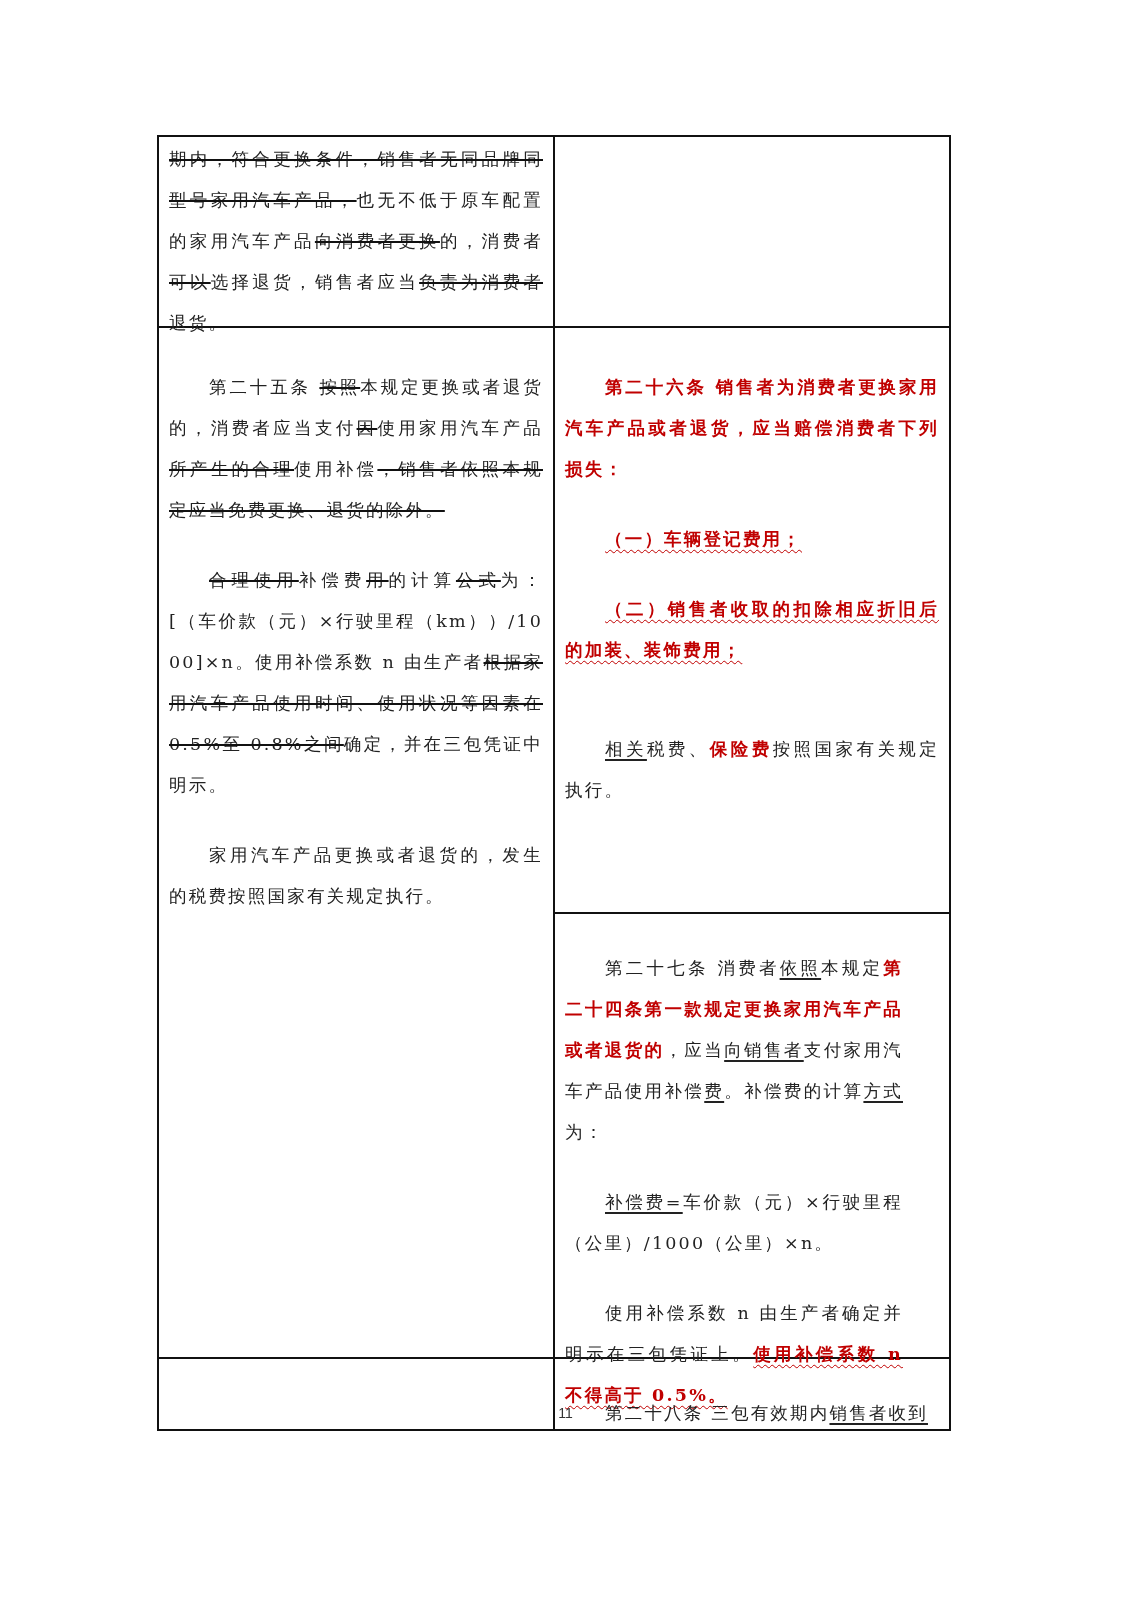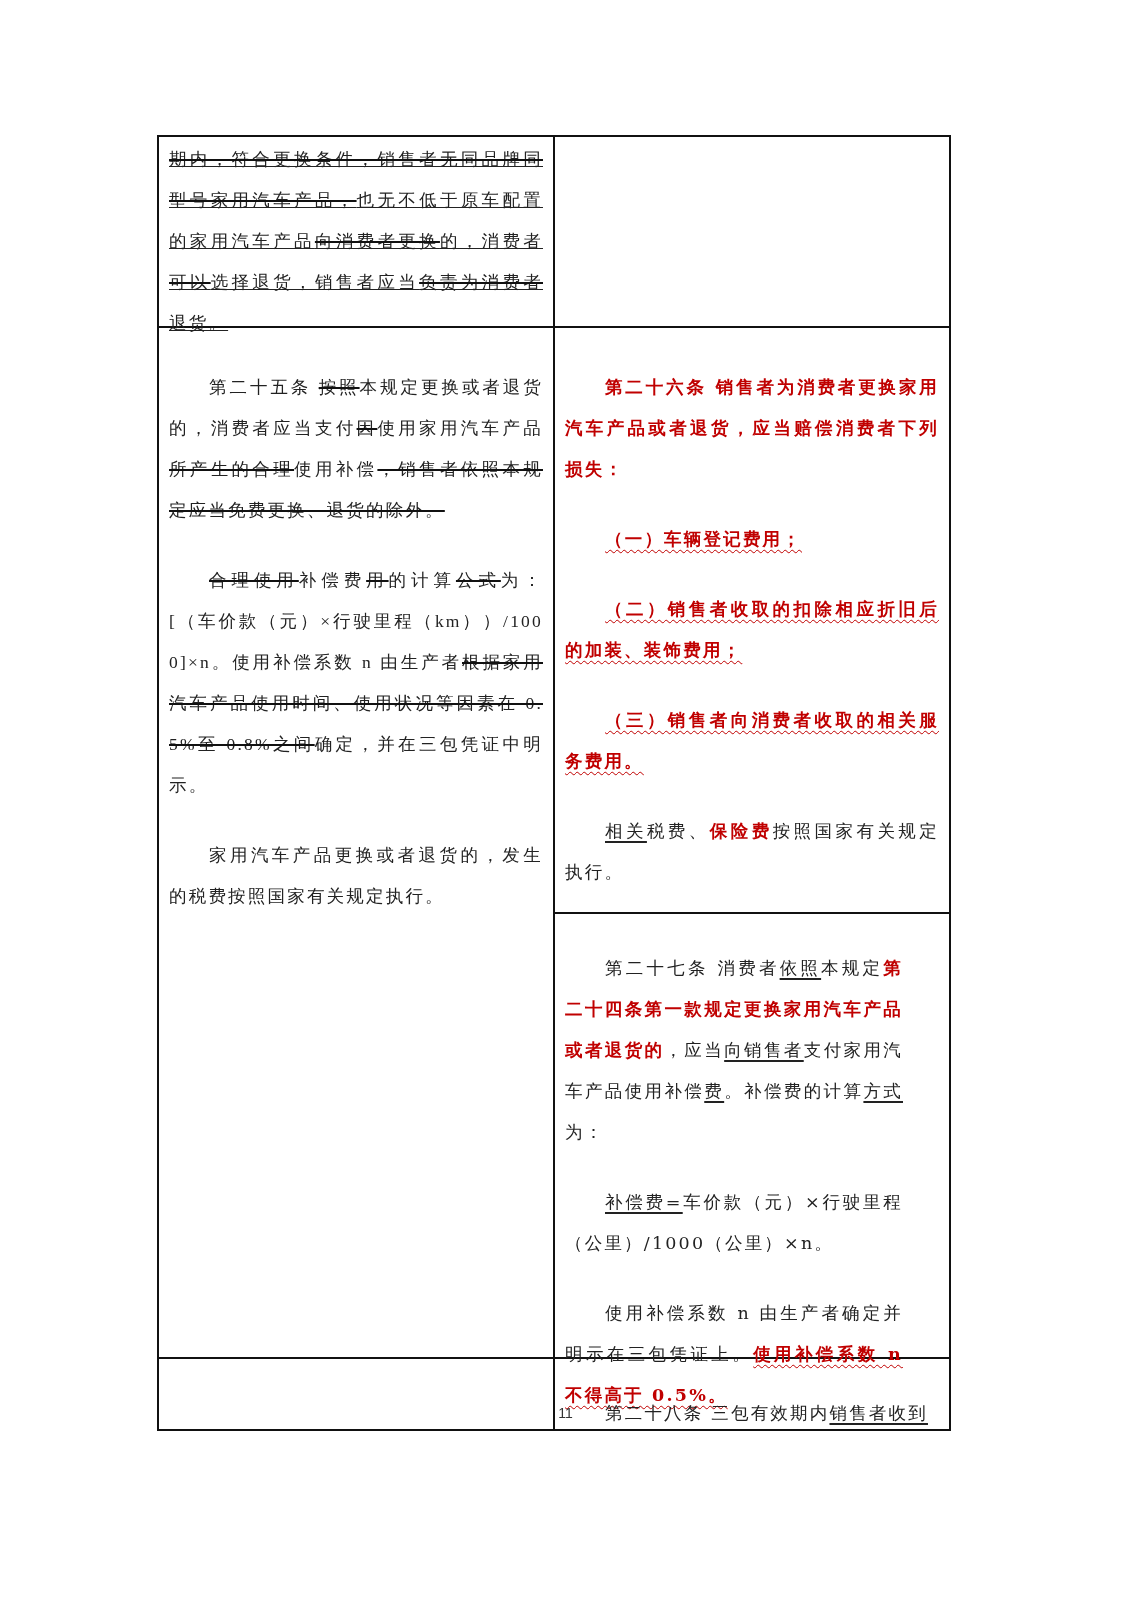--- a/index.html
+++ b/index.html
@@ -25,43 +25,42 @@
   <div class="hl" style="left:0;top:0;width:794px;"></div>
   <div class="hl" style="left:0;top:191px;width:794px;"></div>
   <div class="hl" style="left:397px;top:777px;width:397px;"></div>
   <div class="hl" style="left:0;top:1222px;width:794px;"></div>
   <div class="hl" style="left:0;top:1294px;width:794px;"></div>
 
   <div class="vl" style="left:0;top:0;height:1296px;"></div>
   <div class="vl" style="left:396px;top:0;height:1296px;"></div>
   <div class="vl" style="left:792px;top:0;height:1296px;"></div>
 
-  <div class="cell" style="left:2px;top:4px;width:394px;text-decoration:underline;">
+  <div class="cell" style="left:2px;top:4px;width:394px;">
     <p class="p"><span class="del">期内，符合更换条件，销售者无同品牌同型号家用汽车产品，</span><span>也无不低于原车配置的家用汽车产品</span><span class="del">向消费者更换</span><span>的，消费者</span><span class="del">可以</span><span>选择退货，销售者应当</span><span class="del">负责为消费者</span><span>退货。</span></p>
   </div>
 
-  <div class="cell" style="left:2px;top:232px;width:394px;font-family:Liberation Serif, serif;">
+  <div class="cell" style="left:2px;top:232px;width:394px;">
     <p class="p ind"><span>第二十五条 </span><span class="del">按照</span><span>本规定更换或者退货的，消费者应当支付</span><span class="del">因</span><span>使用家用汽车产品</span><span class="del">所产生的合理</span><span>使用补偿</span><span class="del">，销售者依照本规定应当免费更换、退货的除外。</span></p>
     <div class="gap"></div>
     <p class="p ind"><span class="del">合理使用</span><span>补偿费</span><span class="del">用</span><span>的计算</span><span class="del">公式</span><span>为：[（车价款（元）×行驶里程（km））/1000]×n。使用补偿系数 n 由生产者</span><span class="del">根据家用汽车产品使用时间、使用状况等因素在 0.5%至 0.8%之间</span><span>确定，并在三包凭证中明示。</span></p>
     <div class="gap"></div>
     <p class="p ind"><span>家用汽车产品更换或者退货的，发生的税费按照国家有关规定执行。</span></p>
   </div>
 
 
   <div class="cell" style="left:398px;top:2px;width:394px;height:189px;"></div>
 
   <div class="cell" style="left:398px;top:232px;width:394px;">
     <p class="p ind"><span class="red">第二十六条 销售者为消费者更换家用汽车产品或者退货，应当赔偿消费者下列损失：</span></p>
     <div class="gap"></div>
     <p class="p ind"><span class="red wavy">（一）车辆登记费用；</span></p>
     <div class="gap"></div>
     <p class="p ind"><span class="red wavy">（二）销售者收取的扣除相应折旧后的加装、装饰费用；</span></p>
     <div class="gap"></div>
-    <p class="p ind"><span class="red wavy">（三）销售者向消费者收取的相关服务费用。</span></p>
     <div class="gap"></div>
     <p class="p ind"><span class="ul">相关</span><span>税费、</span><span class="red">保险费</span><span>按照国家有关规定执行。</span></p>
   </div>
 
   <div class="cell" style="left:398px;top:813px;width:358px;">
     <p class="p ind"><span>第二十七条 消费者</span><span class="ul">依照</span><span>本规定</span><span class="red">第二十四条第一款规定更换家用汽车产品或者退货的</span><span>，应当</span><span class="ul">向销售者</span><span>支付家用汽车产品使用补偿</span><span class="ul">费</span><span>。补偿费的计算</span><span class="ul">方式</span><span>为：</span></p>
     <div class="gap"></div>
     <p class="p ind"><span class="ul">补偿费=</span><span>车价款（元）×行驶里程（公里）/1000（公里）×n。</span></p>
     <div class="gap"></div>
     <p class="p ind"><span>使用补偿系数 n 由生产者确定并明示在三包凭证上。</span><span class="red wavy">使用补偿系数 n 不得高于 0.5%。</span></p>

